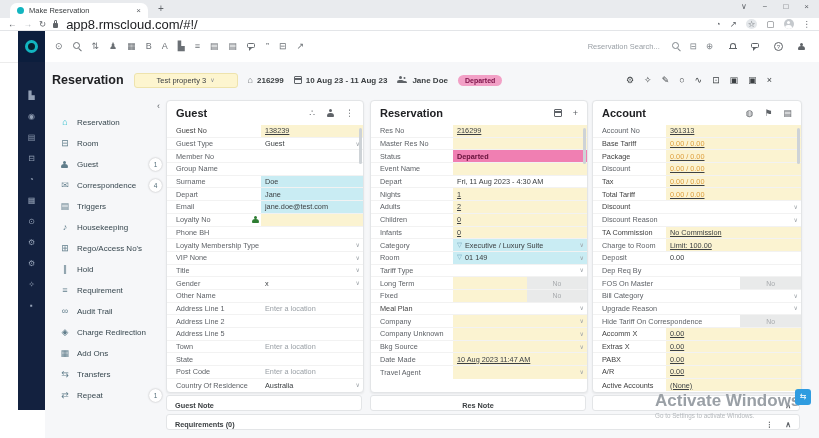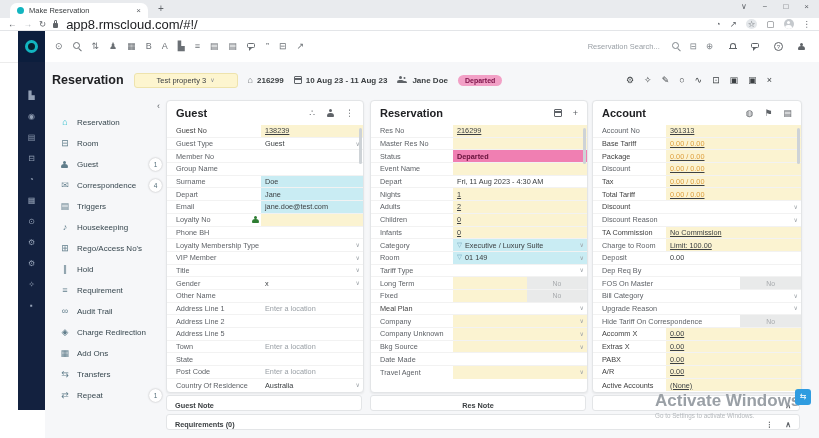--- a/index.html
+++ b/index.html
@@ -422,21 +422,21 @@
           <div class="flabel">
             <span>Loyalty Membership Type</span>
           </div>
           <div class="fval">
             <span class="vtext"></span>
             <span class="gl chev">∨</span>
           </div>
         </div>
         <div class="frow">
           <div class="flabel">
-            <span>VIP Member</span>
+            <span>VIP None</span>
           </div>
           <div class="fval">
             <span class="vtext"></span>
             <span class="gl chev">∨</span>
           </div>
         </div>
         <div class="frow">
           <div class="flabel">
             <span>Title</span>
           </div>
@@ -682,20 +682,23 @@
             <span>Bkg Source</span>
           </div>
           <div class="fval bg-yellow">
             <span class="vtext"></span>
             <span class="gl chev">∨</span>
           </div>
         </div>
         <div class="frow">
           <div class="flabel">
             <span>Date Made</span>
+          </div>
+          <div class="fval bg-yellow">
+            <span class="vtext">10 Aug 2023 11:47 AM</span>
           </div>
         </div>
         <div class="frow">
           <div class="flabel">
             <span>Travel Agent</span>
           </div>
           <div class="fval bg-yellow">
             <span class="vtext"></span>
             <span class="gl chev">∨</span>
           </div>

